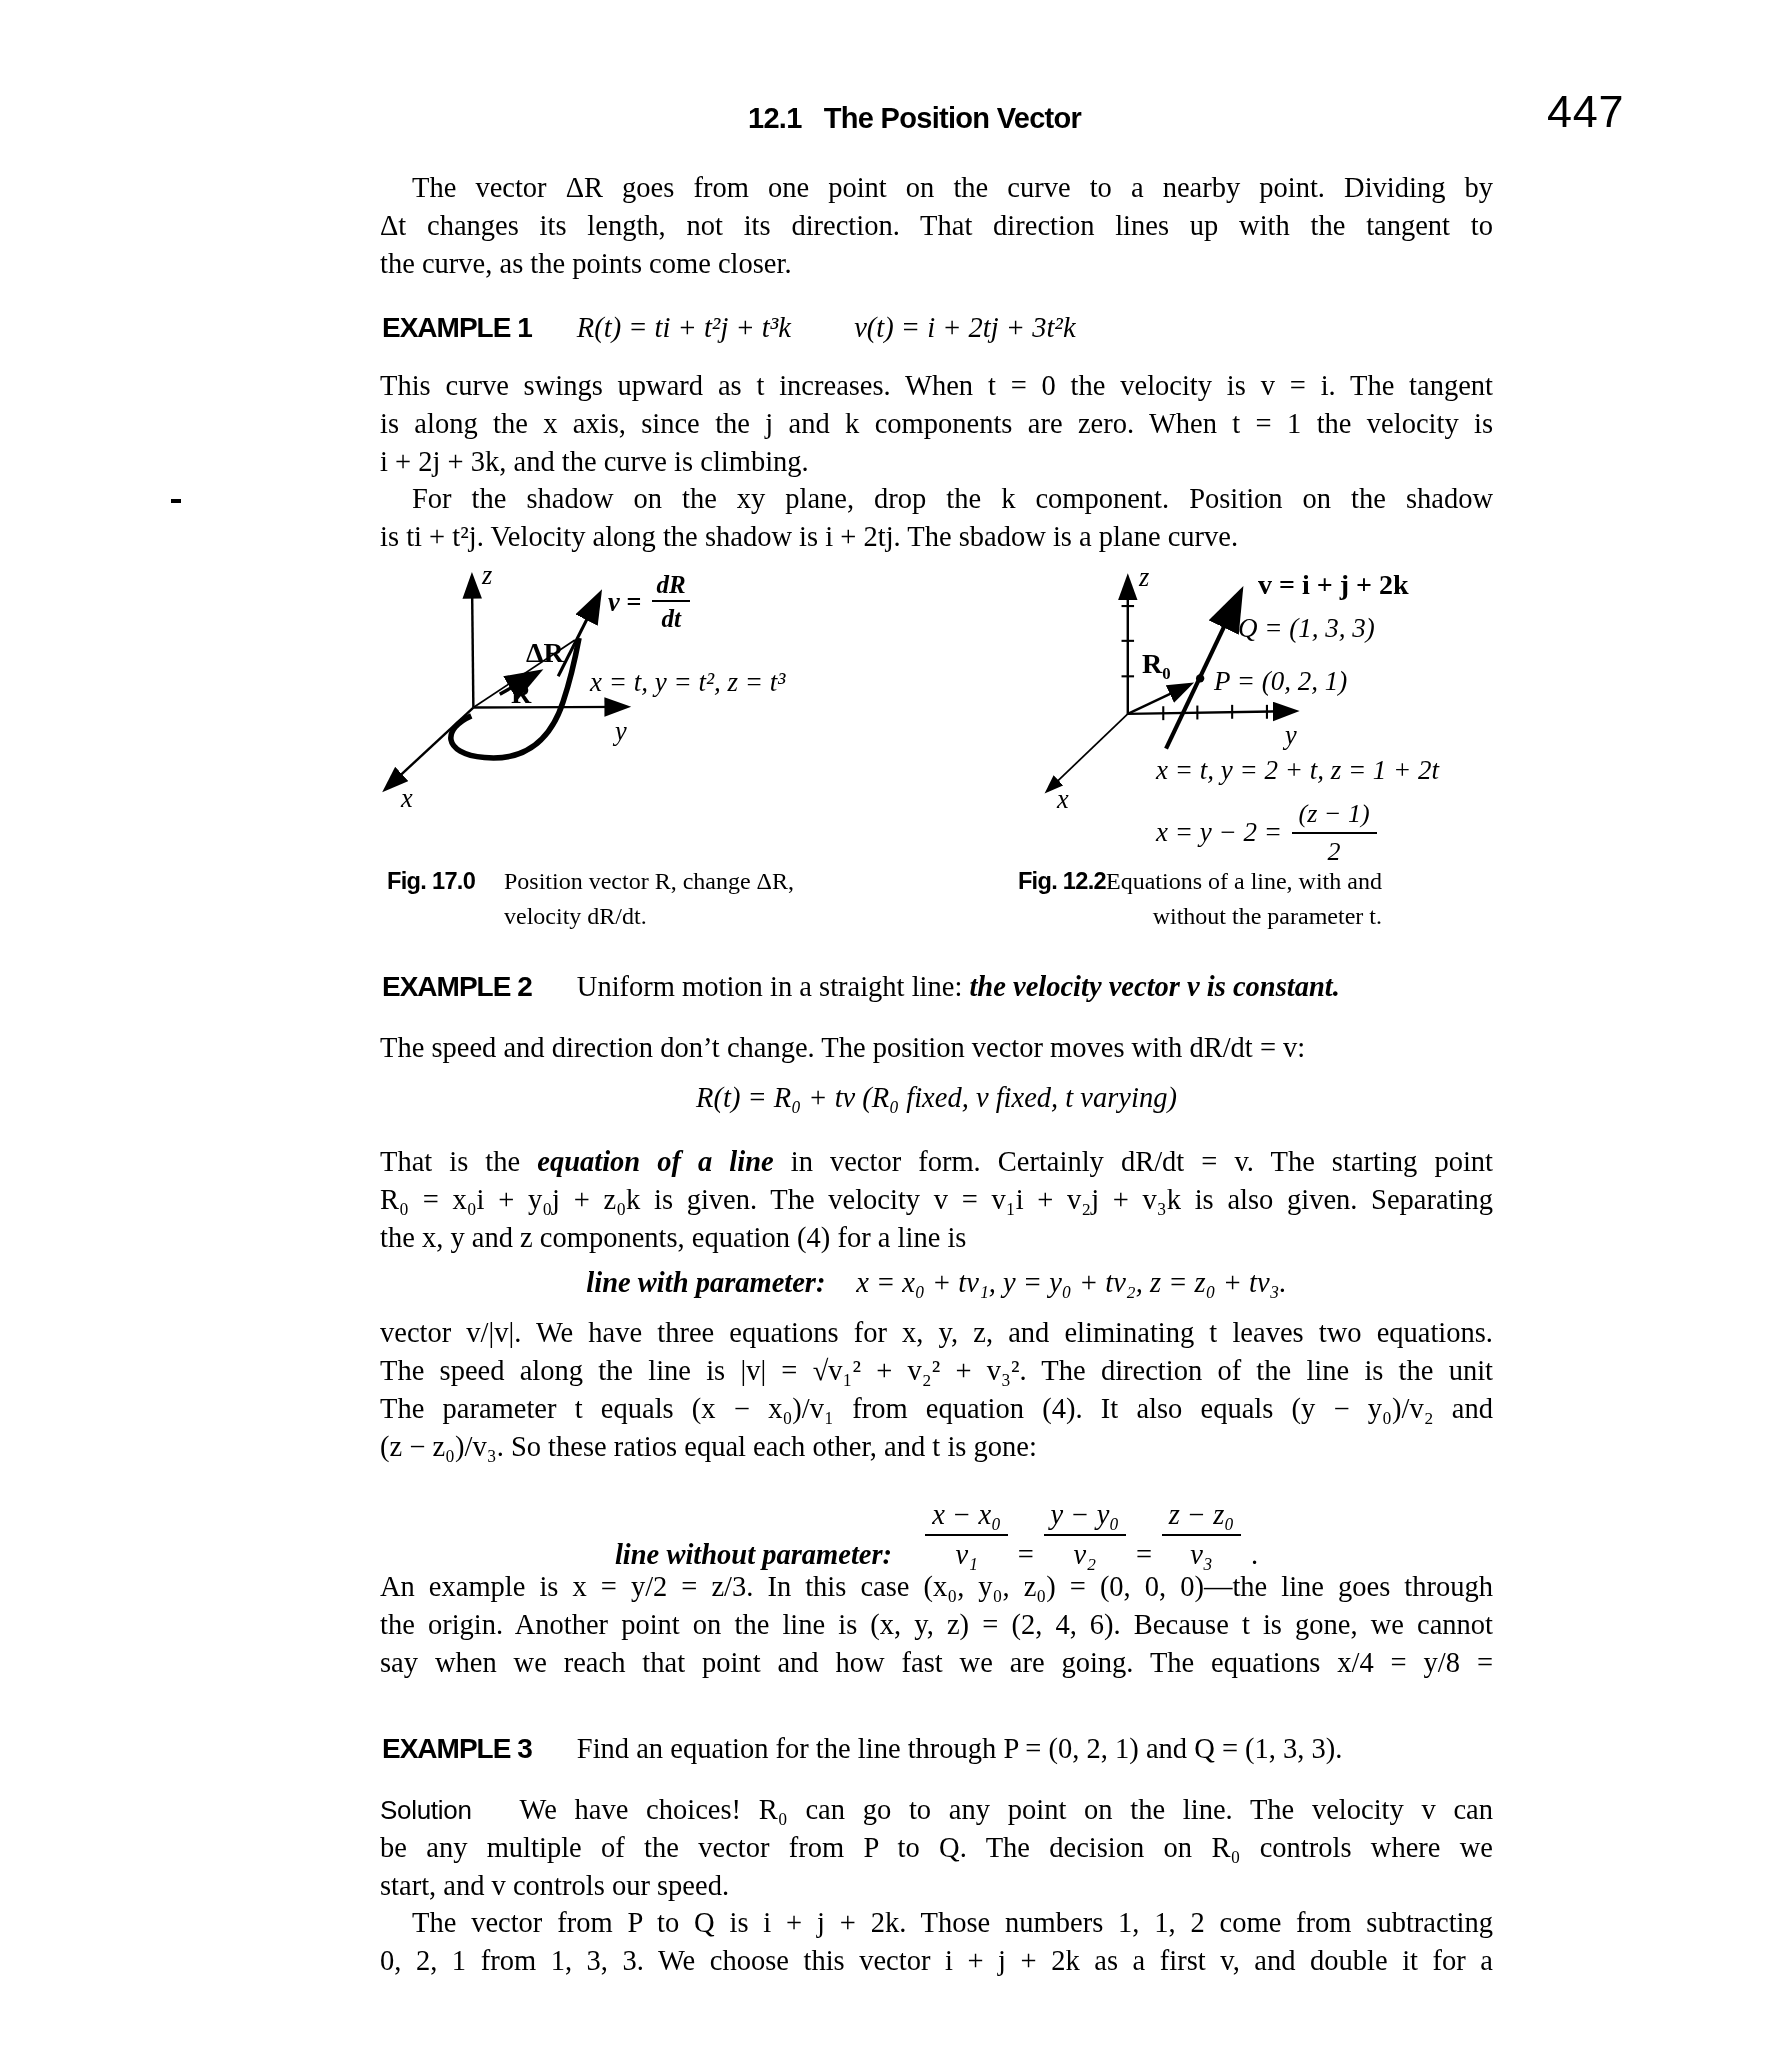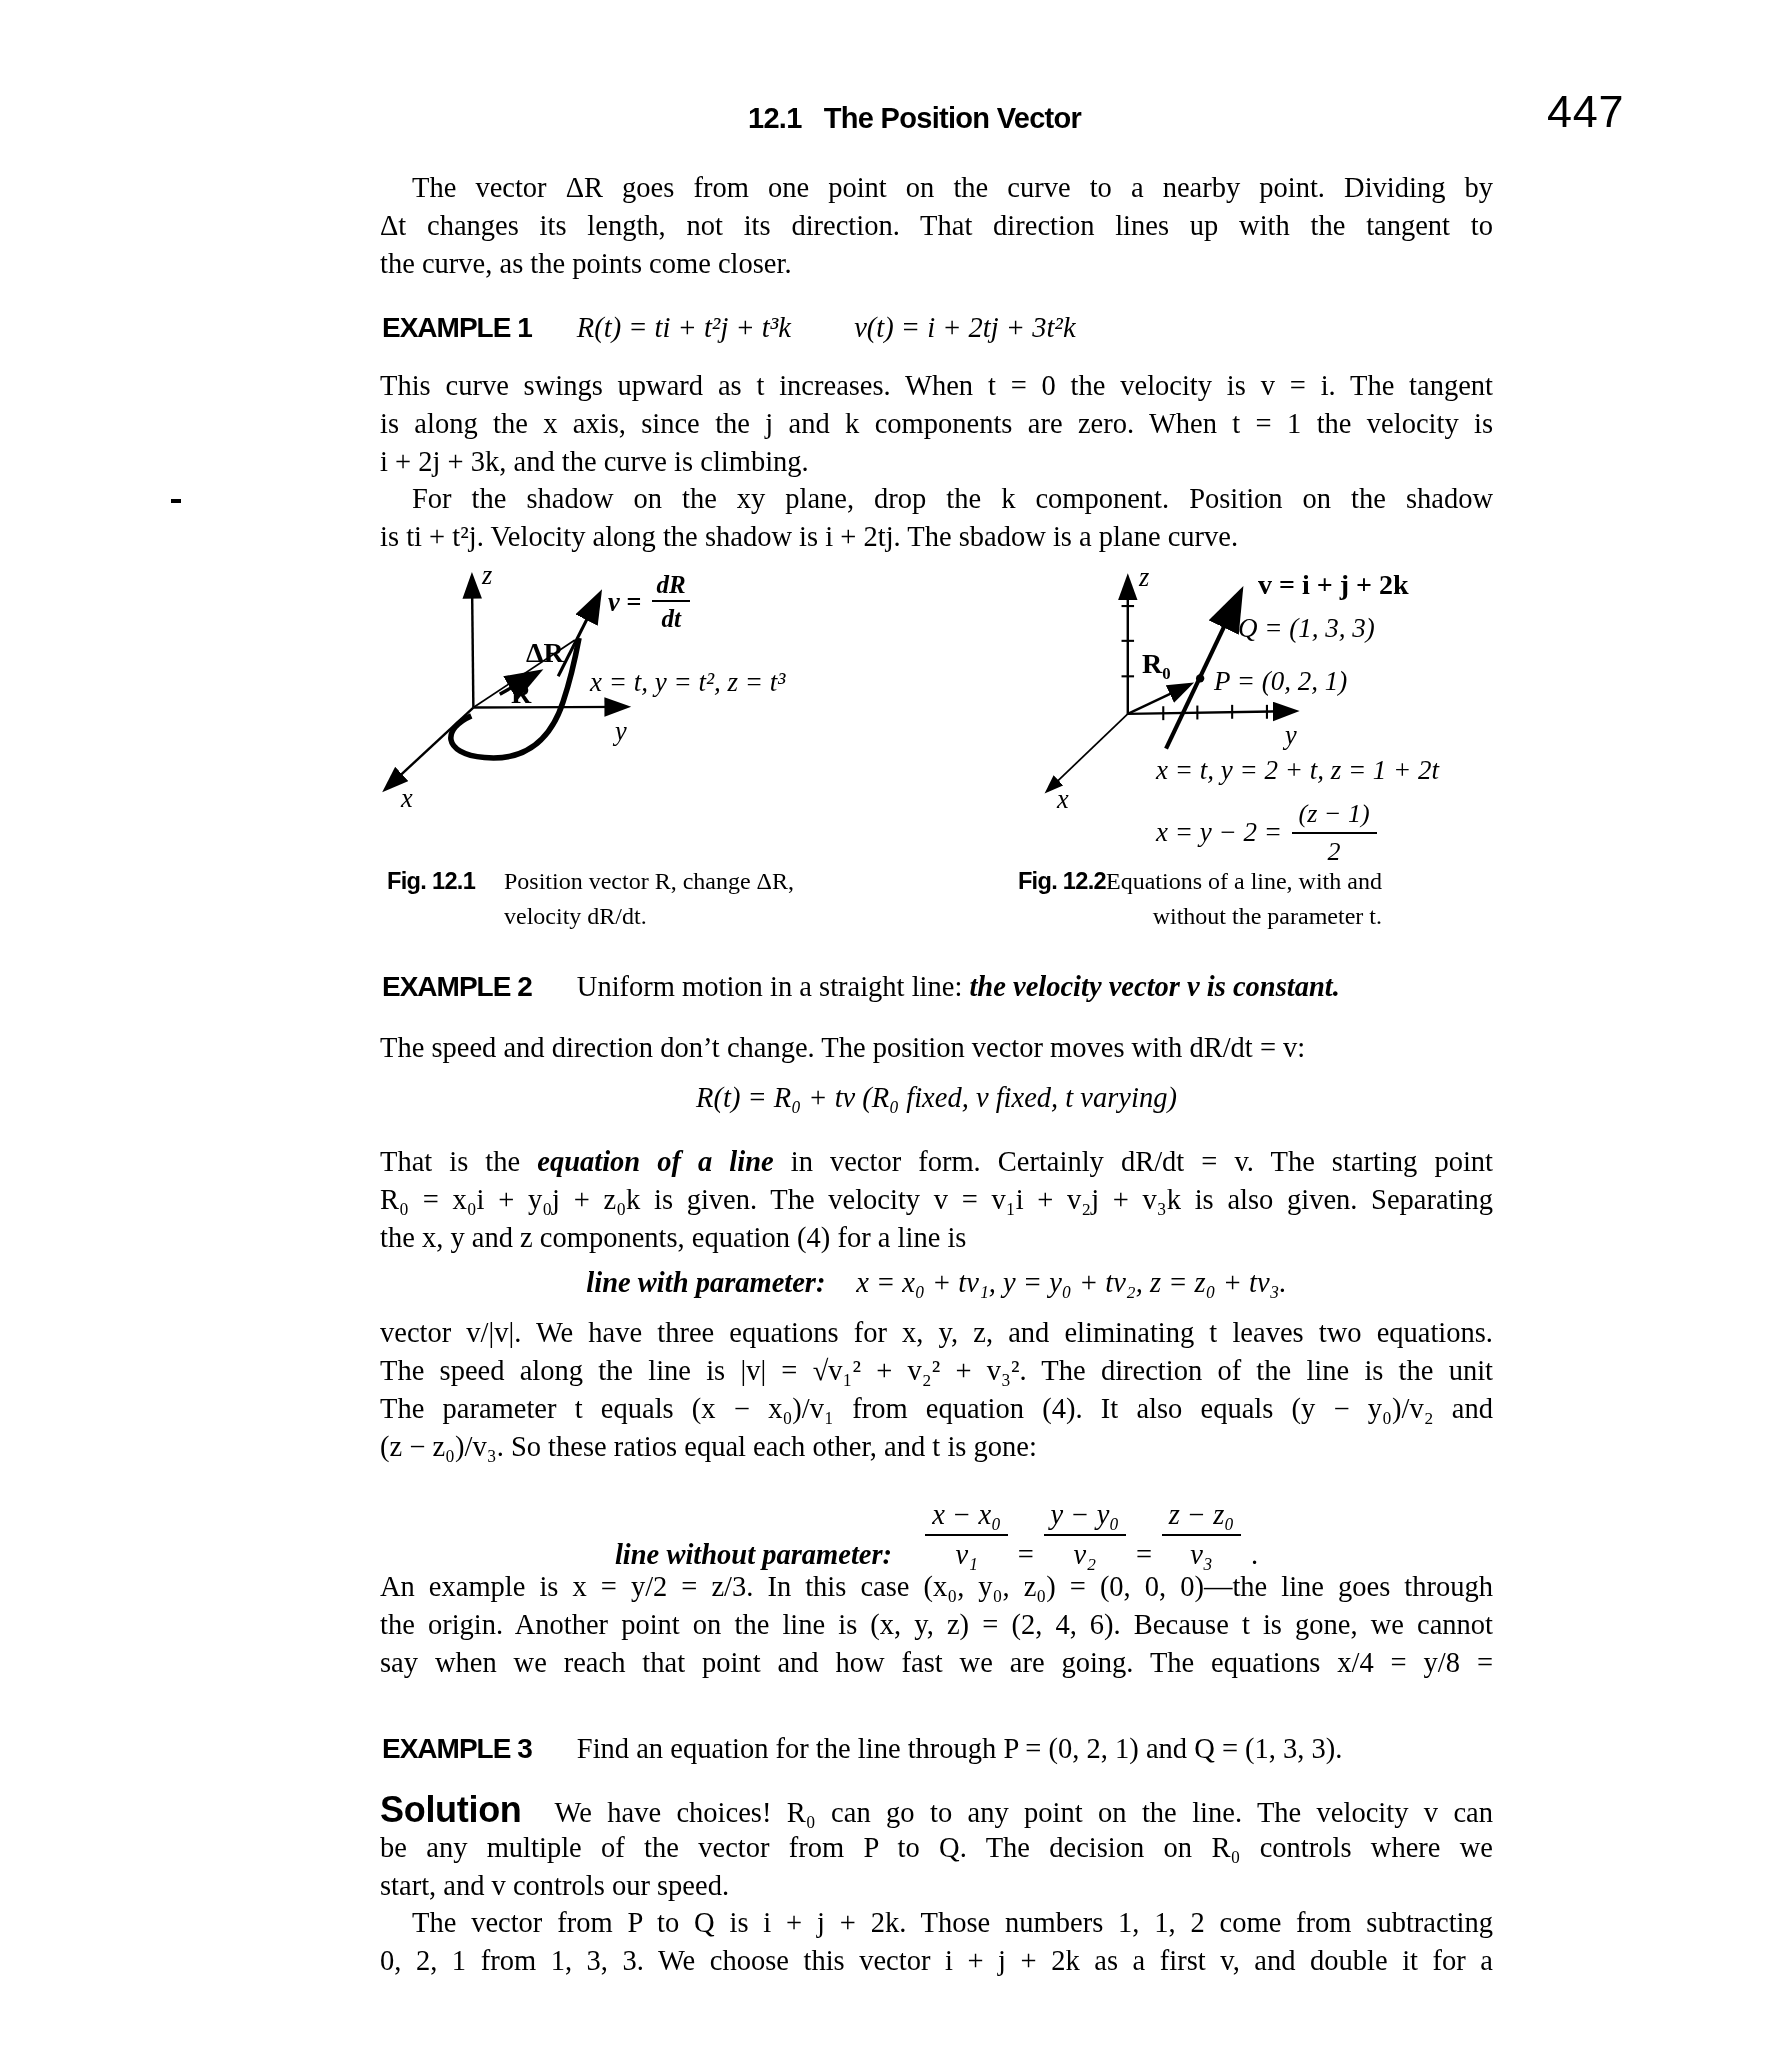--- a/index.html
+++ b/index.html
@@ -16,22 +16,22 @@
   .jl{text-align:justify;height:38px;overflow:hidden;}
   .jl::after{content:"";display:inline-block;width:100%;}
   .last{text-align:left;height:38px;overflow:hidden;}
   .ind{text-indent:32px;}
   .emph{font-weight:700;font-style:italic;}
   
   .exrow{left:382px;width:1113px;font-size:28.5px;white-space:nowrap;}
   .exlabel{font-family:"Liberation Sans","DejaVu Sans",sans-serif;font-weight:700;
            font-size:28px;letter-spacing:-1px;margin-right:38px;}
   .mathi{font-style:italic;}
-  .sollabel{font-family:"Liberation Sans","DejaVu Sans",sans-serif;font-weight:700;
-            font-size:36px;letter-spacing:-0.3px;margin-right:33px;}
+  .sollabel{font-family:"Liberation Sans","DejaVu Sans",sans-serif;font-weight:400;
+            font-size:26px;letter-spacing:-0.3px;margin-right:48px;}
   
   .deq{left:380px;width:1113px;font-size:28.5px;text-align:center;white-space:nowrap;}
   .deq .lbl{font-weight:700;font-style:italic;margin-right:23.6px;}
   .eqno{position:absolute;left:1391px;width:104px;text-align:right;font-size:28.5px;}
   .frac{display:inline-block;vertical-align:middle;text-align:center;margin:0 9.7px;}
   .frac .num{display:block;padding:0 7px 2.8px 7px;border-bottom:2.8px solid #000;}
   .frac .den{display:block;padding-top:2.8px;}
   .fi{font-style:italic;}
   
   .fig{overflow:visible;}
@@ -158,21 +158,21 @@
   <div class="feq" style="left:127px;top:250px;display:flex;align-items:center;">
     <span>x = y − 2 =</span>
     <span class="frac" style="font-size:26px;">
       <span class="num" style="border-bottom-width:2.1px;">(z − 1)</span>
       <span class="den">2</span>
     </span>
   </div>
 </div>
 
 <div class="abs cap" style="left:387px;top:864px;width:445px;">
-  <span class="caplbl">Fig. 12.1</span>
+  <span class="caplbl">Fig. 17.0</span>
   <span>
     <span style="display:block;">Position vector R, change ΔR,</span>
     <span style="display:block;">velocity dR/dt.</span>
   </span>
 </div>
 <div class="abs cap" style="left:989px;top:864px;width:473px;text-align:right;">
   <span class="caplbl">Fig. 12.2</span>
   <span>
     <span style="display:block;">Equations of a line, with and</span>
     <span style="display:block;">without the parameter t.</span>

